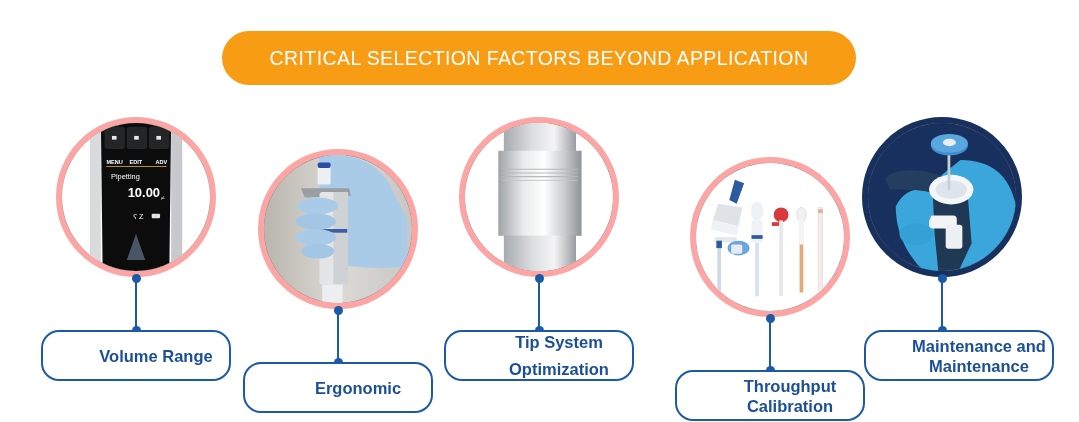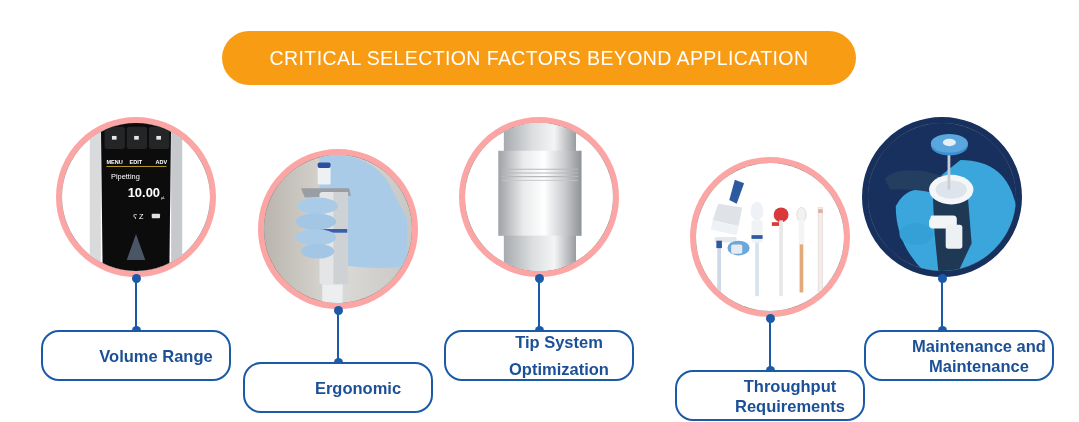--- a/index.html
+++ b/index.html
@@ -166,21 +166,21 @@
 
       <rect x="132" y="48" width="5" height="96" fill="#f3ece8" stroke="#d8cfcb" stroke-width="0.5"></rect>
       <rect x="132" y="50" width="5" height="4" fill="#e0b0a0"></rect>
     </svg>
   </div>
   <div class="dot" style="left:96.5px; top:273.5px;"></div>
   <div class="connector" style="left:100px;"></div>
   <div class="dot" style="left:96.5px; top:325.5px;"></div>
   <div class="label-box" style="left:6px;">
     <span>Throughput</span>
-    <span>Requirements</span>
+    <span>Calibration</span>
   </div>
 </div>
 
 <div class="col" style="left:841px;">
   <div class="circle" style="left:21px; border-color:#17305e;">
     <svg viewBox="0 0 160 160">
       <rect width="160" height="160" fill="#17305e"></rect>
 
       <path d="M100 40 Q150 40 160 90 L160 160 L60 160 Q30 130 30 90 Q40 70 60 72 Z" fill="#3aa6dc"></path>
 

